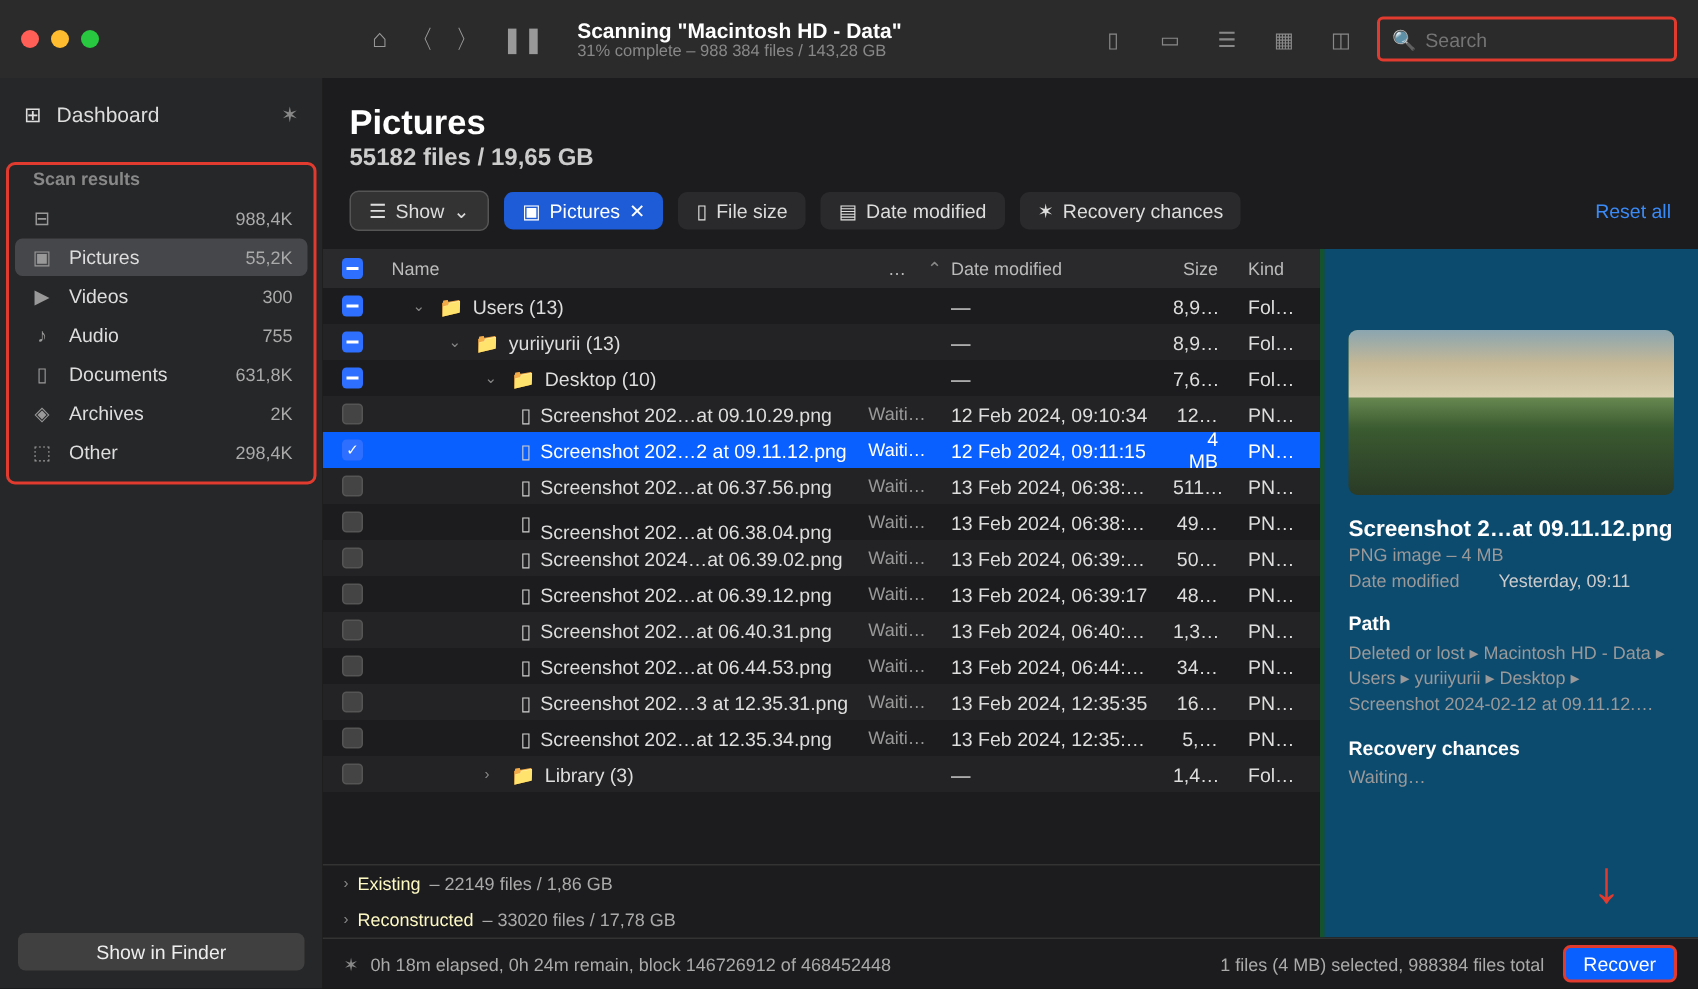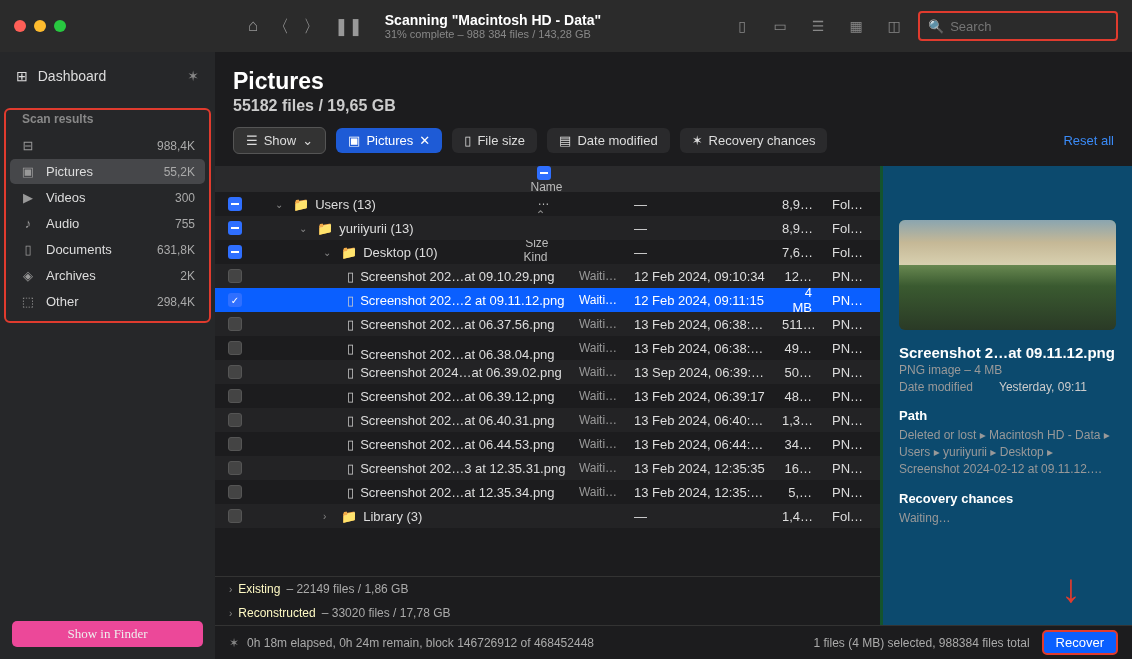--- a/index.html
+++ b/index.html
@@ -26,35 +26,35 @@
 .sb-dash .spinner { margin-left: auto; color:#888; }
 .sb-section { margin-top: 18px; }
 .sb-header { color: #888; font-size: 12px; padding: 0 16px 6px; font-weight: bold; }
 .sb-highlight { border: 2px solid #e03b2e; border-radius: 6px; margin: 0 4px; padding: 2px 0 6px; }
 .sb-item { display: flex; align-items: center; padding: 5px 10px; gap: 10px; border-radius: 5px; margin: 1px 4px;}
 .sb-item.active { background: #46474a; }
 .sb-icon { width: 16px; color: #999; display:flex; justify-content: center;}
 .sb-label { color: #ddd; font-size: 13px; }
 .sb-count { margin-left: auto; color: #aaa; font-size: 12px; }
 .sb-footer { margin-top: auto; padding: 12px; }
-.show-finder { width: 100%; background: #ec4899; color: #eee; border: none; border-radius: 5px; padding: 5px 0; font-size: 13px; cursor: pointer; font-family: Liberation Serif, serif; }
+.show-finder { width: 100%; background: #404040; color: #eee; border: none; border-radius: 5px; padding: 5px 0; font-size: 13px; cursor: pointer; }
 
 .main { flex: 1; display: flex; flex-direction: column; background: #1c1c1e; overflow: hidden; }
 .page-head { padding: 16px 18px 12px; }
 .page-title { color: #fff; font-size: 23px; font-weight: 700; }
 .page-sub { color: #ccc; font-size: 16px; font-weight: 600; margin-top: 2px;}
 .filters { display: flex; gap: 10px; padding: 0 18px 12px; align-items: center; }
 .pill { display: flex; align-items: center; gap: 6px; padding: 5px 12px; border-radius: 6px; background: #333; color: #ddd; font-size: 13px; cursor:pointer;}
 .pill.show { border: 1px solid #555; }
 .pill.active-pill { background: #1e5bd6; color: #fff; }
 .pill.outline { background: #2a2a2c; }
 .reset { margin-left: auto; color: #3a8af7; font-size: 13px; }
 .content-row { display: flex; flex: 1; overflow: hidden; }
 .table-wrap { flex: 1; display: flex; flex-direction: column; overflow: hidden; }
-.thead { display: flex; align-items: center; background: #2a2a2c; height: 26px; font-size: 12px; color: #bbb; padding-right: 8px; flex-direction: column;}
+.thead { display: flex; align-items: center; background: #2a2a2c; height: 26px; font-size: 12px; color: #bbb; padding-right: 8px;}
 .col-check { width: 40px; display:flex; justify-content:center;}
 .col-name { flex: 1; padding-left: 6px;}
 .col-more { width: 40px; text-align:center;}
 .col-date { width: 148px; }
 .col-size { width: 50px; text-align: right; padding-right:20px;}
 .col-kind { width: 40px; }
 .blue-dot { width:14px; height:14px; background:#2f6fff; border-radius:3px; position:relative;}
 .blue-dot::after { content:''; position:absolute; left:3px; top:6px; width:8px; height:2px; background:#fff;}
 .grey-box { width:14px; height:14px; background:#444; border-radius:3px; border:1px solid #555;}
 .check-box { width:14px; height:14px; background:#2f6fff; border-radius:3px; color:#fff; font-size:10px; display:flex; align-items:center; justify-content:center;}
@@ -325,21 +325,21 @@
               <div class="row alt">
                 <div class="col-check">
                   <div class="grey-box"></div>
                 </div>
                 <div class="row-name indent-5">
                   <span class="file-icon">▯</span>
                   <span style="white-space:nowrap;overflow:hidden;text-overflow:ellipsis;">Screenshot 2024…at 06.39.02.png</span>
                 </div>
                 <div class="col-more" style="font-size:12px;color:#999;">Waiti…</div>
                 <div style="width:16px;"></div>
-                <div class="col-date">13 Sep 2024, 06:39:…</div>
+                <div class="col-date">13 Feb 2024, 06:39:…</div>
                 <div class="col-size">50…</div>
                 <div class="col-kind">PN…</div>
               </div>
               <div class="row">
                 <div class="col-check">
                   <div class="grey-box"></div>
                 </div>
                 <div class="row-name indent-5">
                   <span class="file-icon">▯</span>
                   <span style="white-space:nowrap;overflow:hidden;text-overflow:ellipsis;">Screenshot 202…at 06.39.12.png</span>

